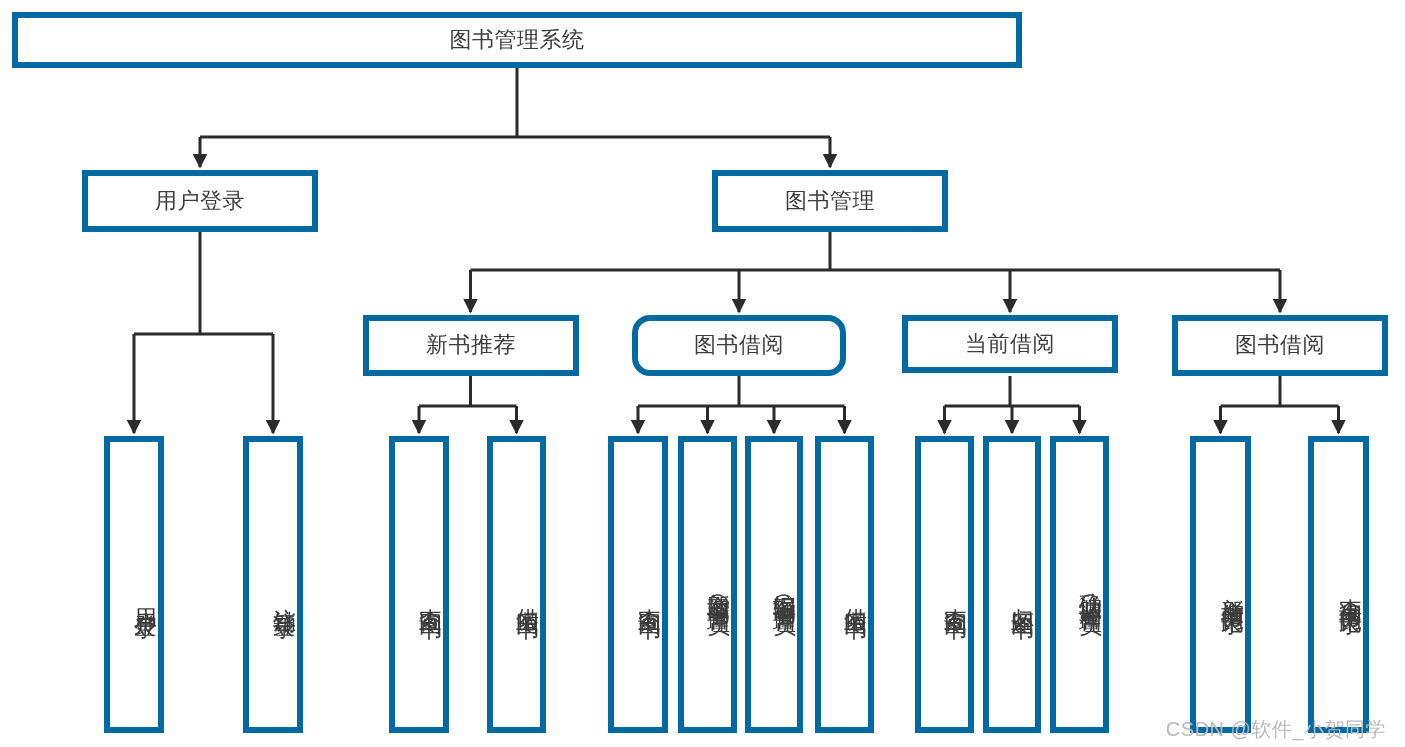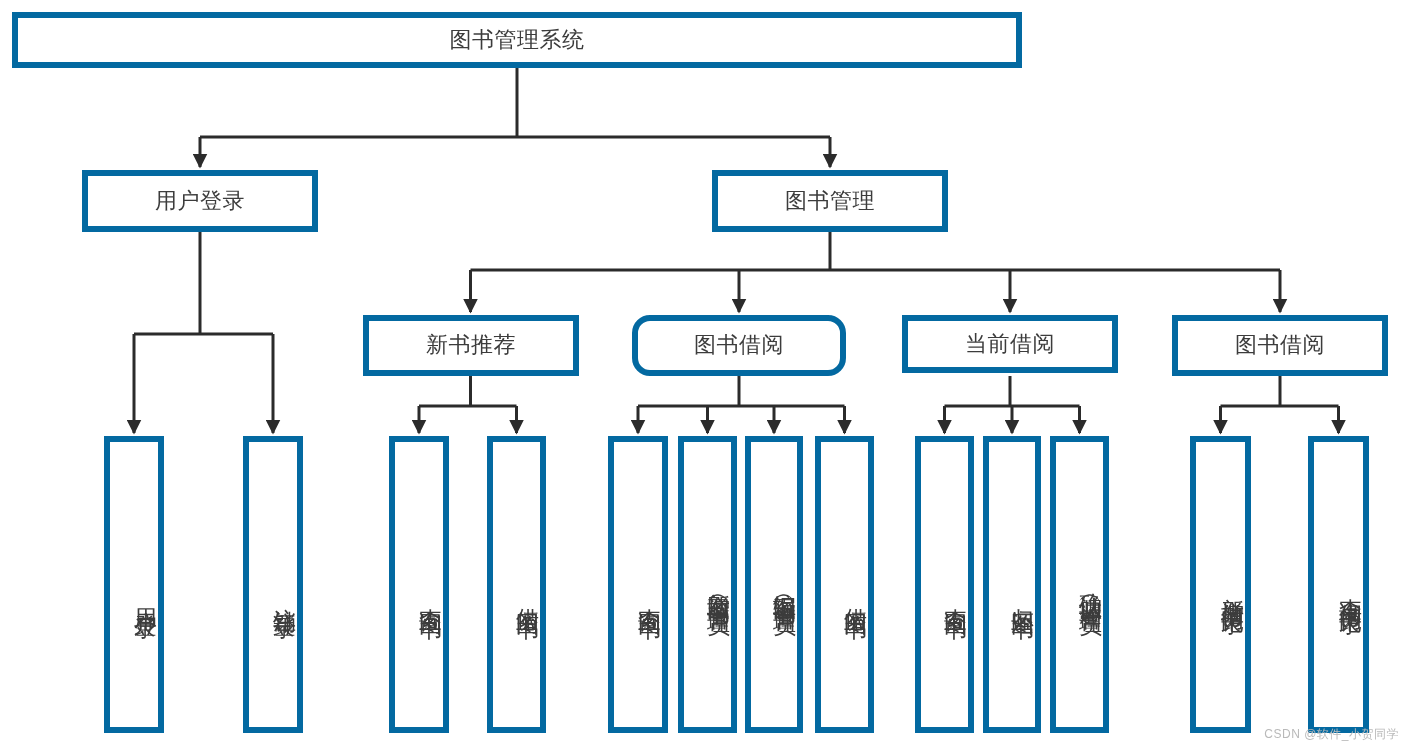--- a/index.html
+++ b/index.html
@@ -53,23 +53,23 @@
   svg.wires {
     position: absolute;
     left: 0;
     top: 0;
     width: 1405px;
     height: 747px;
     pointer-events: none;
   }
   .watermark {
     position: absolute;
-    right: 6px;
+    right: 19px;
     bottom: 4px;
-    font-size: 12px;
+    font-size: 20px;
     color: #b9b9b9;
     white-space: nowrap;
     letter-spacing: 0.5px;
   }
 </style>
 </head>
 <body>
 
 <div id="canvas">
   <svg class="wires" id="wires" viewBox="0 0 1405 747" xmlns="http://www.w3.org/2000/svg">

